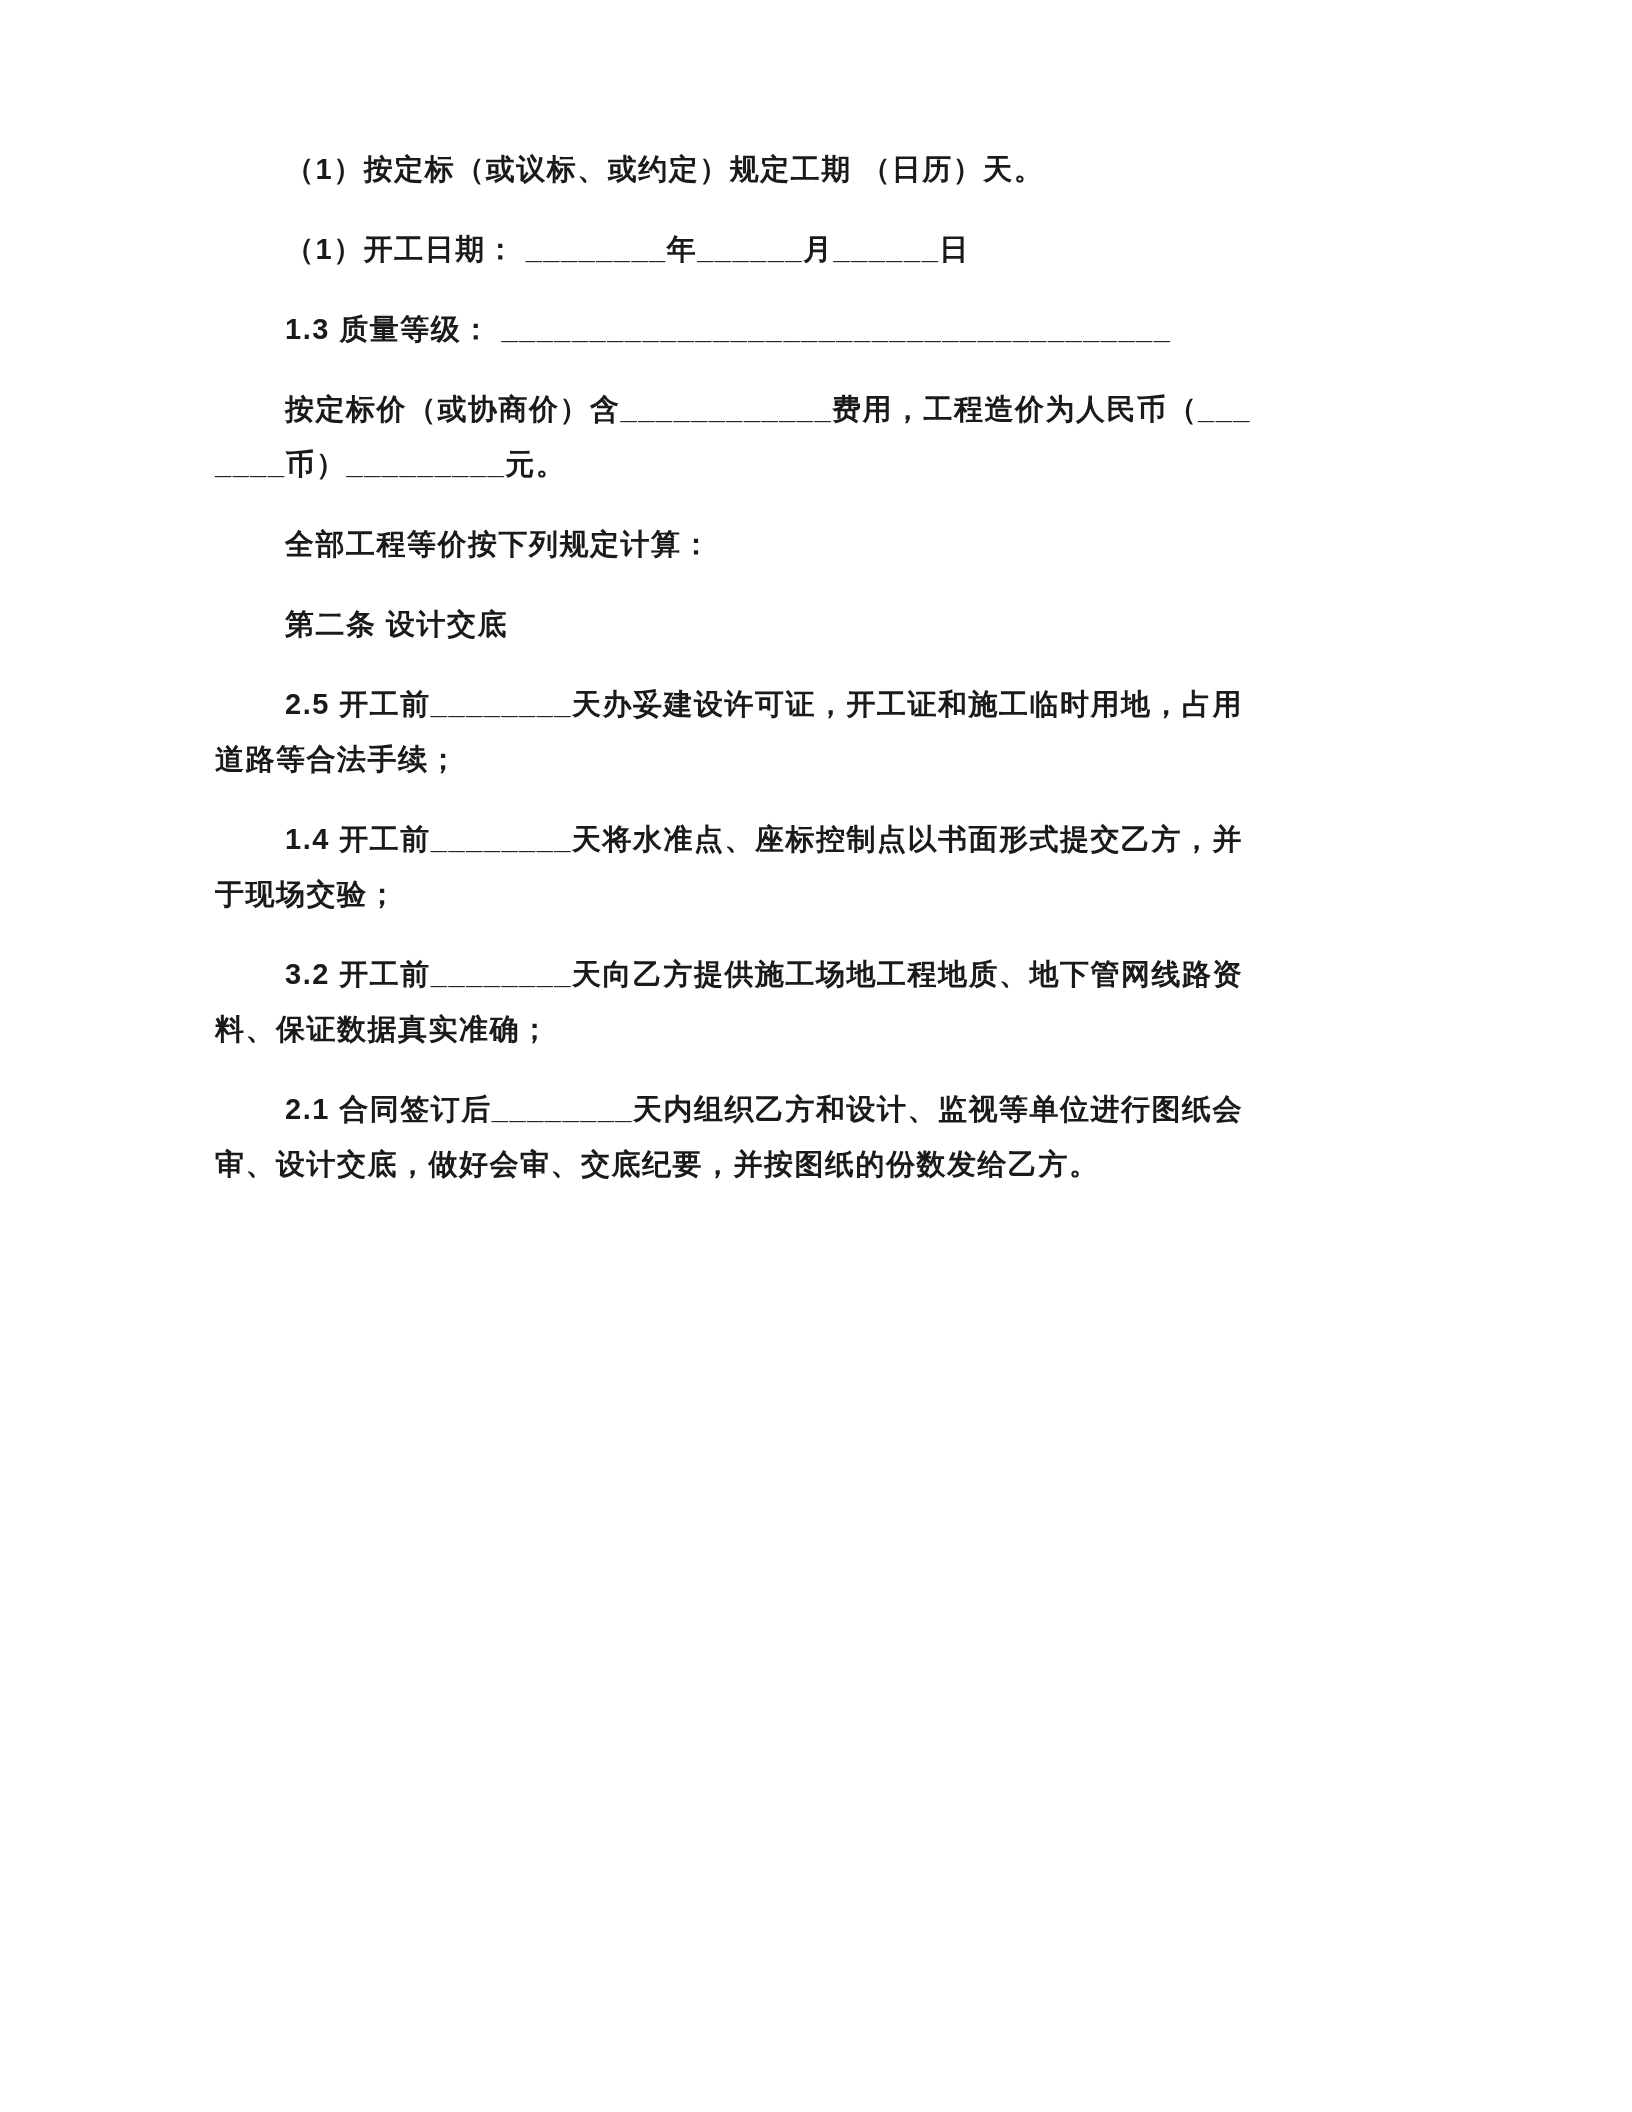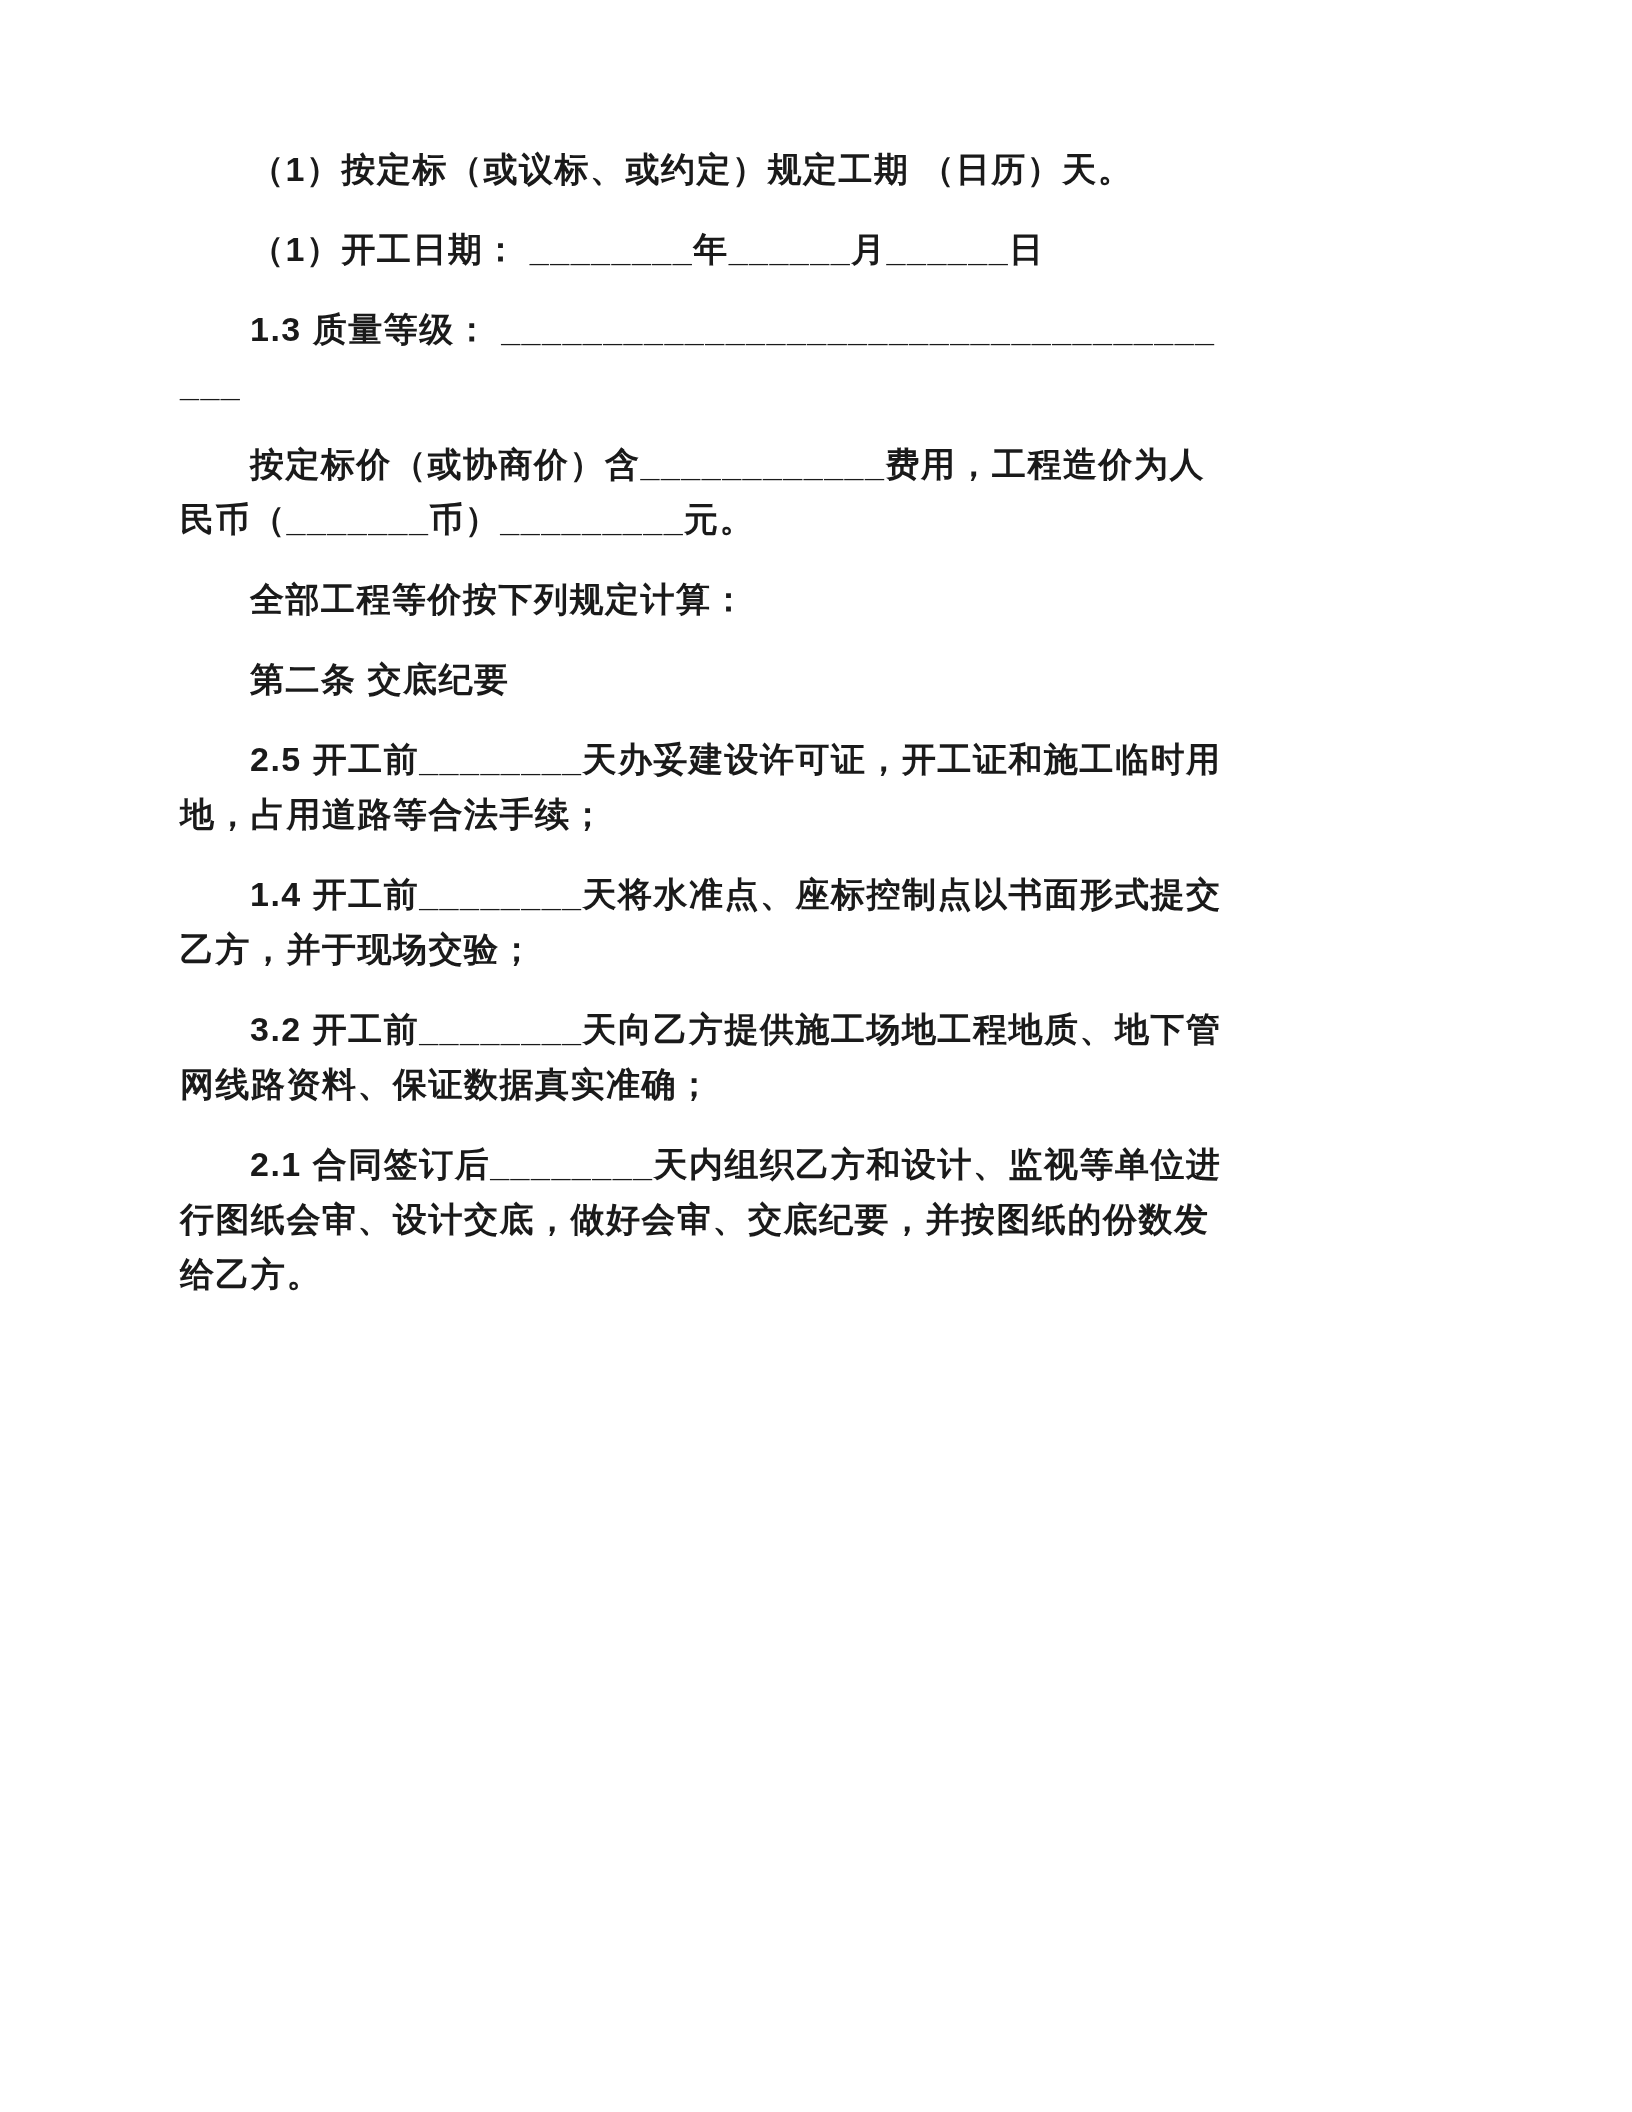--- a/index.html
+++ b/index.html
@@ -18,22 +18,23 @@
   }
   .page{
     box-sizing:border-box;
     width:1408px;
     height:2112px;
     padding:142px 180px 0 180px;
     background:var(--page-bg);
     font-family:"Liberation Sans","DejaVu Sans",sans-serif;
     font-weight:700;
     color:var(--text-color);
-    font-size:34px;
+    font-size:29px;
     line-height:55px;
+    margin-left:35px;
   }
   .para{
     margin:0 0 25px 0;
     text-indent:70px;
     letter-spacing:1.5px;
     word-break:break-all;
     white-space:normal;
   }
   .para.heading{
     
@@ -41,18 +42,18 @@
 </style>
 </head>
 <body>
 
 <div class="page">
   <p class="para">（1）按定标（或议标、或约定）规定工期 （日历）天。</p>
   <p class="para">（1）开工日期： ________年______月______日</p>
   <p class="para">1.3 质量等级： ______________________________________</p>
   <p class="para">按定标价（或协商价）含____________费用，工程造价为人民币（_______币）_________元。</p>
   <p class="para">全部工程等价按下列规定计算：</p>
-  <p class="para heading">第二条 交底纪要</p>
+  <p class="para heading">第二条 设计交底</p>
   <p class="para">2.5 开工前________天办妥建设许可证，开工证和施工临时用地，占用道路等合法手续；</p>
   <p class="para">1.4 开工前________天将水准点、座标控制点以书面形式提交乙方，并于现场交验；</p>
   <p class="para">3.2 开工前________天向乙方提供施工场地工程地质、地下管网线路资料、保证数据真实准确；</p>
   <p class="para">2.1 合同签订后________天内组织乙方和设计、监视等单位进行图纸会审、设计交底，做好会审、交底纪要，并按图纸的份数发给乙方。</p>
 </div>
 
 </body></html>

